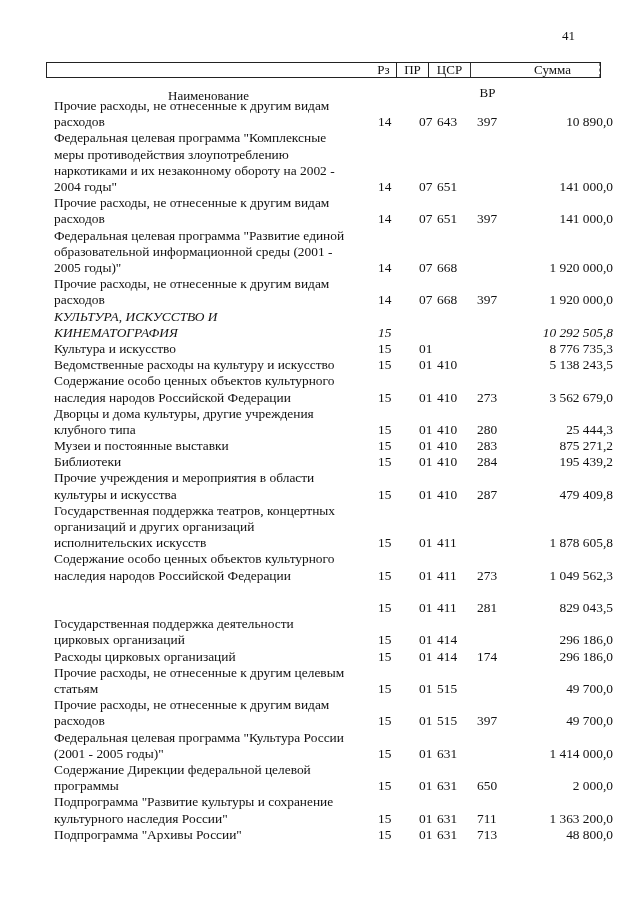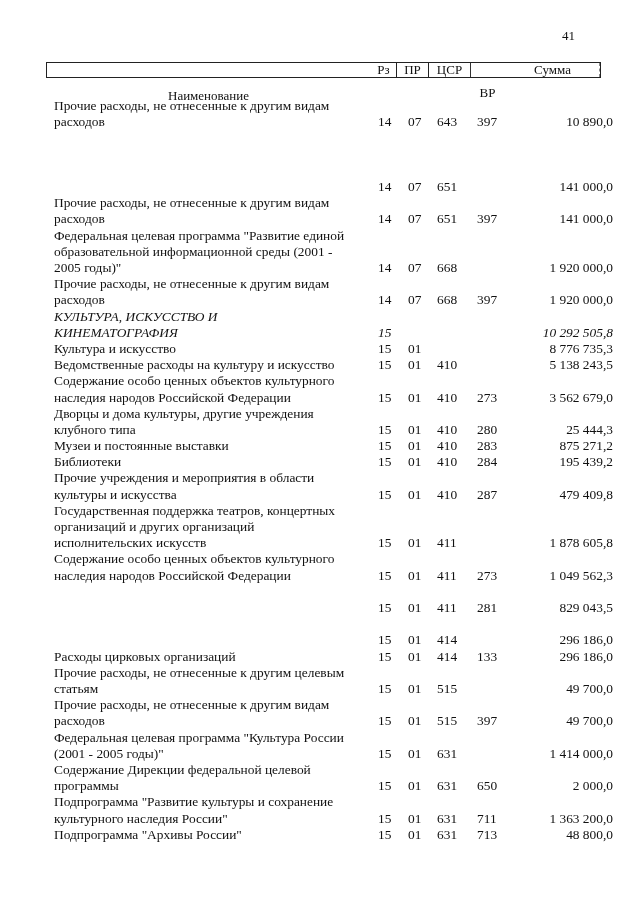--- a/index.html
+++ b/index.html
@@ -23,21 +23,21 @@
   .th-vr { width: 35px; border-right: 2px solid #a16207; margin-top: 23px; }
   .th-sum { flex: 1; border-right: 1px dashed #888; }
 
   .rows { position: absolute; left: 0; top: 98px; width: 640px; }
   .row { position: relative; width: 640px; padding-left: 17px; }
   .row .name {
     position: absolute; left: 54px; width: 305px; white-space: pre-line; line-height: 16.2px;
   }
   .row .cell { position: absolute; bottom: 0; line-height: 16.2px; }
   .c-rz { left: 378px; }
-  .c-pr { left: 408px; }
+  .c-pr { left: 419px; }
   .c-csr { left: 437px; }
   .c-vr { left: 477px; }
   .c-sum { right: 44px; text-align: right; }
 </style>
 </head>
 <body>
 
 <div class="page-number">41</div>
 
 <div class="thead">
@@ -53,20 +53,24 @@
     <div class="row" style="height: 32.4px;">
       <div class="name">Прочие расходы, не отнесенные к другим видам
 расходов</div>
       <div class="cell c-rz">14</div>
       <div class="cell c-pr">07</div>
       <div class="cell c-csr">643</div>
       <div class="cell c-vr">397</div>
       <div class="cell c-sum">10 890,0</div>
     </div>
     <div class="row" style="height: 64.8px;">
+      <div class="name">Федеральная целевая программа "Комплексные
+меры противодействия злоупотреблению
+наркотиками и их незаконному обороту на 2002 -
+2004 годы"</div>
       <div class="cell c-rz">14</div>
       <div class="cell c-pr">07</div>
       <div class="cell c-csr">651</div>
       <div class="cell c-vr"></div>
       <div class="cell c-sum">141 000,0</div>
     </div>
     <div class="row" style="height: 32.4px;">
       <div class="name">Прочие расходы, не отнесенные к другим видам
 расходов</div>
       <div class="cell c-rz">14</div>
@@ -182,32 +186,34 @@
       <div class="cell c-sum">1 049 562,3</div>
     </div>
     <div class="row" style="height: 32.4px;">
       <div class="cell c-rz">15</div>
       <div class="cell c-pr">01</div>
       <div class="cell c-csr">411</div>
       <div class="cell c-vr">281</div>
       <div class="cell c-sum">829 043,5</div>
     </div>
     <div class="row" style="height: 32.4px;">
+      <div class="name">Государственная поддержка деятельности
+цирковых организаций</div>
       <div class="cell c-rz">15</div>
       <div class="cell c-pr">01</div>
       <div class="cell c-csr">414</div>
       <div class="cell c-vr"></div>
       <div class="cell c-sum">296 186,0</div>
     </div>
     <div class="row" style="height: 16.2px;">
       <div class="name">Расходы цирковых организаций</div>
       <div class="cell c-rz">15</div>
       <div class="cell c-pr">01</div>
       <div class="cell c-csr">414</div>
-      <div class="cell c-vr">133</div>
+      <div class="cell c-vr">174</div>
       <div class="cell c-sum">296 186,0</div>
     </div>
     <div class="row" style="height: 32.4px;">
       <div class="name">Прочие расходы, не отнесенные к другим целевым
 статьям</div>
       <div class="cell c-rz">15</div>
       <div class="cell c-pr">01</div>
       <div class="cell c-csr">515</div>
       <div class="cell c-vr"></div>
       <div class="cell c-sum">49 700,0</div>

